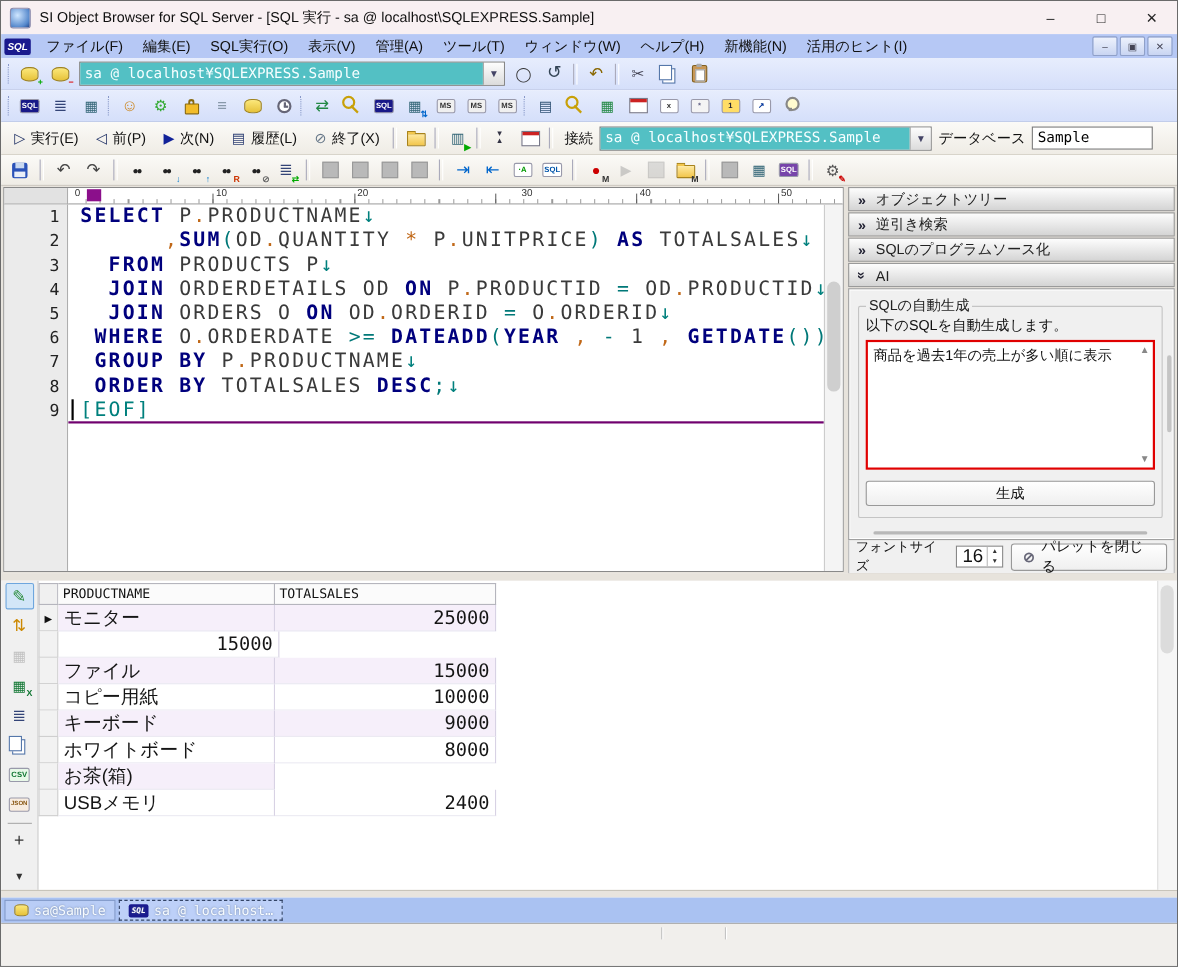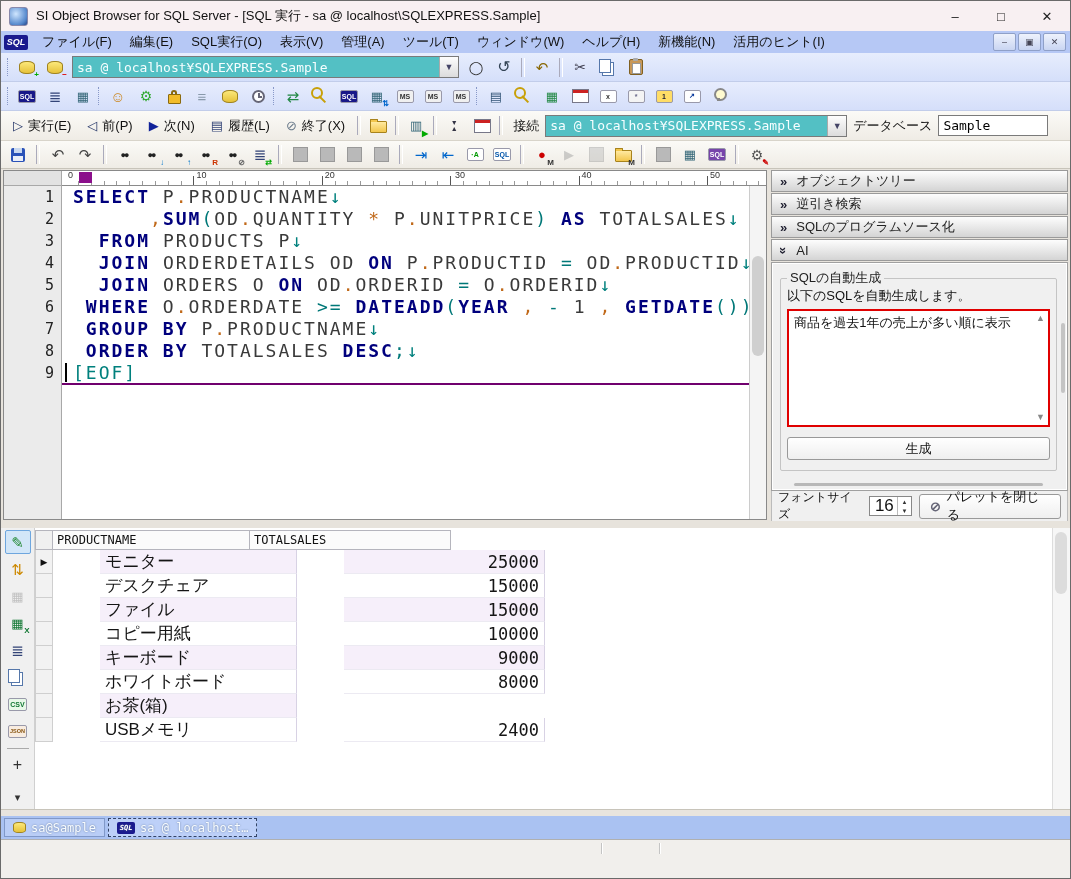--- a/index.html
+++ b/index.html
@@ -116,21 +116,21 @@
   .rbody{height:281px;background:#fff;display:flex;flex:none;}
   .rtools{width:34px;background:#f0f0f0;border-right:1px solid #d0d0d0;display:flex;flex-direction:column;align-items:center;padding-top:2px;gap:3px;box-sizing:border-box;}
   .rdivline{width:22px;height:1px;background:#aaa;margin:2px 0;}
   .rgap{height:8px;}
   .gridwrap{flex:1;padding-top:2px;position:relative;}
   .grow{display:flex;}
   .gc{box-sizing:border-box;overflow:hidden;white-space:nowrap;}
   .gh{height:20px;background:#fbfbfb;border:1px solid #b5b5bd;border-left:none;font-family:"DejaVu Sans Mono",monospace;font-size:12px;color:#111;display:flex;align-items:center;padding:0 4px;}
   .gh.first{border-left:1px solid #b5b5bd;background:#f0f0f0;}
   .gm{width:18px;background:#f2f2f2;border:1px solid #cfcfcf;border-top:none;display:flex;align-items:center;justify-content:center;font-size:9px;color:#111;}
-  .gd{height:24px;border-right:1px solid #d8d2e4;border-bottom:1px solid #eceaf2;font-size:17px;color:#151515;display:flex;align-items:center;padding:0 5px;margin-left:47px;}
+  .gd{height:24px;border-right:1px solid #d8d2e4;border-bottom:1px solid #eceaf2;font-size:17px;color:#151515;display:flex;align-items:center;padding:0 5px;}
   .gd.num{justify-content:flex-end;font-family:"DejaVu Sans Mono",monospace;}
   .alt{background:#f6effa;}
   .rvscroll{width:17px;background:#f6f6f6;border-left:1px solid #ddd;position:relative;}
   .rvthumb{position:absolute;left:2px;top:4px;width:12px;height:62px;background:#dcdcdc;border-radius:6px;}
   
   .botgap{height:6px;background:#e8e4de;border-top:1px solid #c8c4ba;flex:none;}
   .taskbar{height:23px;background:#aac2f2;display:flex;align-items:center;gap:3px;padding-left:3px;flex:none;}
   .ttab{height:19px;display:flex;align-items:center;gap:5px;padding:0 8px;background:#b9cdf6;border:1px solid #8098c8;
         font-size:12px;color:#f8fcff;text-shadow:0 0 2px #667a9a;font-family:"DejaVu Sans Mono",monospace;box-sizing:border-box;}
   .ttab.active{background:#bdd0f8;border:1px dashed #334466;}
@@ -464,21 +464,21 @@
   </div>
 
   <div class="mainband">
     <div class="editor">
       <div class="gcorner"></div>
       <div class="ruler" id="ruler">
         <span class="rmark"></span>
       <span class="rnum" style="left: 6px;">0</span>
           <span class="rnum" style="left: 134.4px;">10</span>
           <span class="rnum" style="left: 262.8px;">20</span>
-          <span class="rnum" style="left: 393px;">30</span>
+          <span class="rnum" style="left: 412px;">30</span>
           <span class="rnum" style="left: 519.6px;">40</span>
           <span class="rnum" style="left: 648px;">50</span>
         </div>
       <div class="gutter" id="gutter">
           <div class="ln">1</div>
           <div class="ln">2</div>
           <div class="ln">3</div>
           <div class="ln">4</div>
           <div class="ln">5</div>
           <div class="ln">6</div>
@@ -599,21 +599,20 @@
           <span class="gc gh" style="width: 201px;">TOTALSALES</span>
         </div>
       <div id="gbody">
           <div class="grow">
             <span class="gc gm">▶</span>
             <span class="gc gd alt" style="width: 197px;">モニター</span>
             <span class="gc gd num alt" style="width: 201px;">25000</span>
           </div>
           <div class="grow">
             <span class="gc gm"></span>
-            <span class="gc gd" style="width: 197px;">デスクチェア</span>
             <span class="gc gd num" style="width: 201px;">15000</span>
           </div>
           <div class="grow">
             <span class="gc gm"></span>
             <span class="gc gd alt" style="width: 197px;">ファイル</span>
             <span class="gc gd num alt" style="width: 201px;">15000</span>
           </div>
           <div class="grow">
             <span class="gc gm"></span>
             <span class="gc gd" style="width: 197px;">コピー用紙</span>

